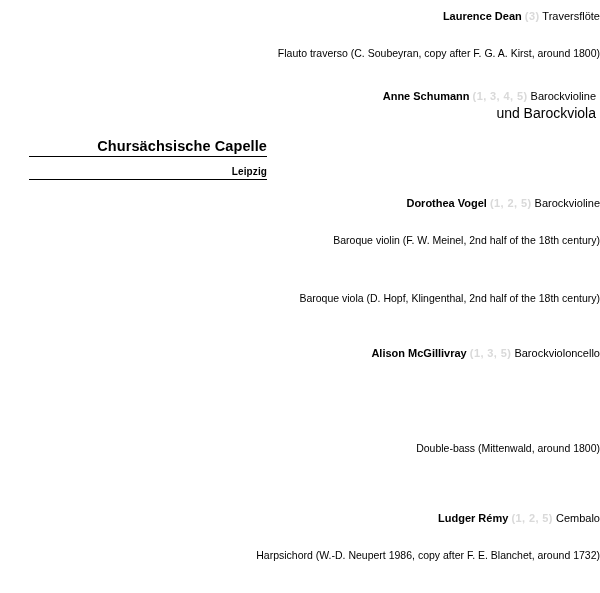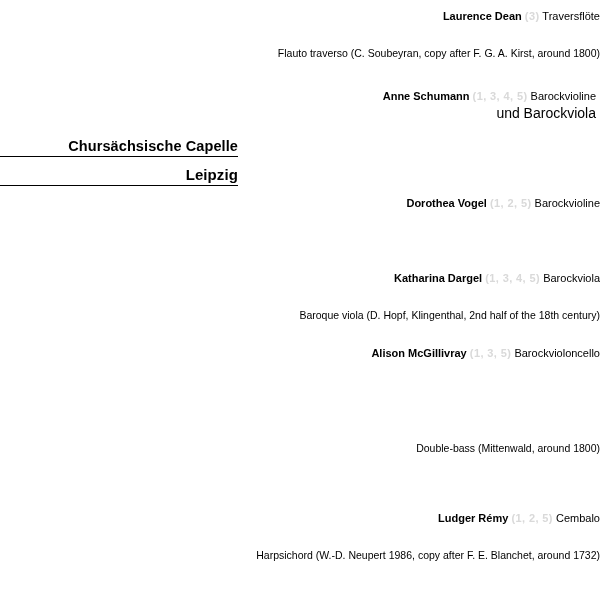--- a/index.html
+++ b/index.html
@@ -22,29 +22,30 @@
     height: 593px;
   }
 
   
   .ensemble {
     position: absolute;
     left: 0px;
     top: 138px;
     width: 238px;
     text-align: right;
+    padding-left: 29px;
   }
   .ensemble .line1 {
     font-size: 14.5px;
     font-weight: bold;
     letter-spacing: 0.1px;
     white-space: nowrap;
   }
   .ensemble .line2 {
-    font-size: 15px;
+    font-size: 10px;
     font-weight: bold;
     letter-spacing: 0.1px;
     margin-top: 9px;
     white-space: nowrap;
   }
   .ensemble .rule {
     border-bottom: 1px solid #000;
     margin-top: 2px;
     width: 100%;
   }
@@ -137,28 +138,24 @@
       </div>
       <div class="role2">und Barockviola</div>
     </div>
 
     <div class="entry e2">
       <div class="headline">
         <span class="name">Dorothea Vogel</span>
         <span class="nums">(1, 2, 5)</span>
         <span class="role">Barockvioline</span>
       </div>
+      <div class="instr">Baroque violin (F. W. Meinel, 2nd half of the 18th century)</div>
     </div>
 
     <div class="entry e3">
-      <div class="headline">
-        <span class="name">Katharina Dargel</span>
-        <span class="nums">(1, 3, 4, 5)</span>
-        <span class="role">Barockviola</span>
-      </div>
       <div class="instr">Baroque viola (D. Hopf, Klingenthal, 2nd half of the 18th century)</div>
     </div>
 
     <div class="entry e4">
       <div class="headline">
         <span class="name">Alison McGillivray</span>
         <span class="nums">(1, 3, 5)</span>
         <span class="role">Barockvioloncello</span>
       </div>
     </div>

